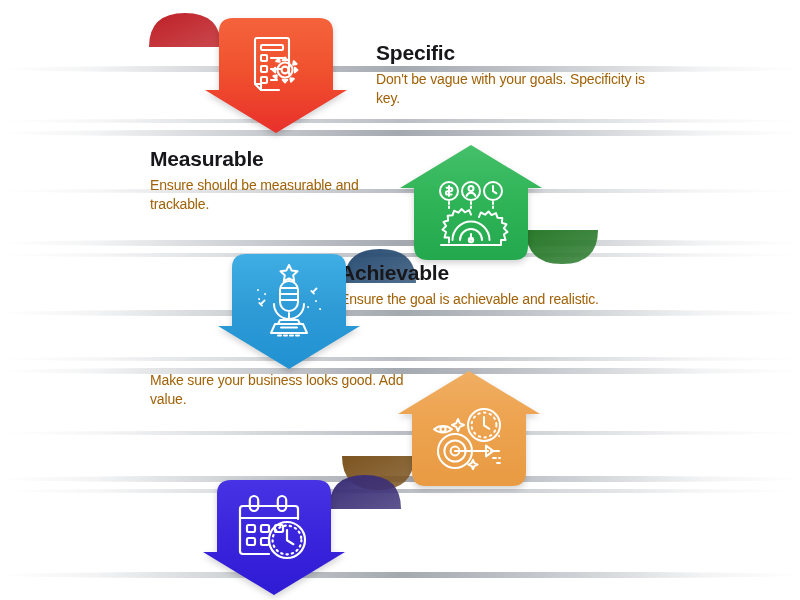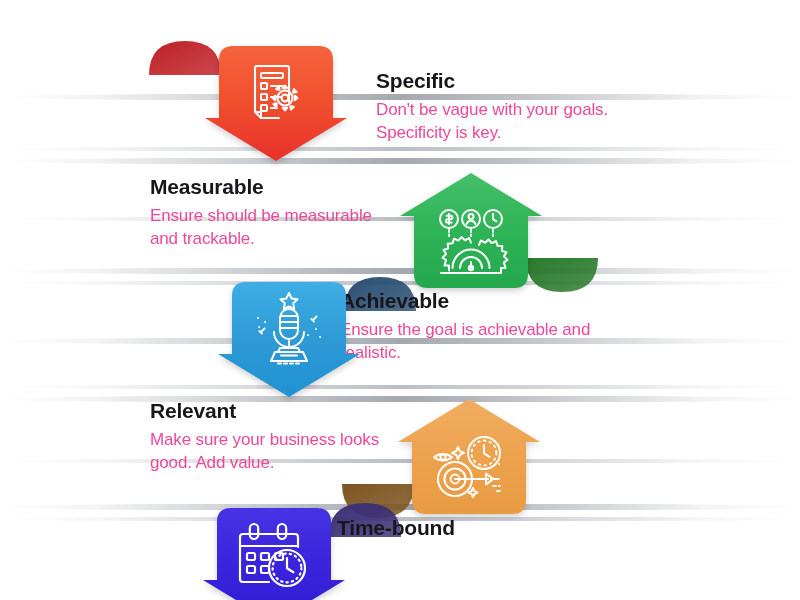--- a/index.html
+++ b/index.html
@@ -10,21 +10,20 @@
     overflow: hidden;
     background: #ffffff;
     font-family: "Liberation Sans", sans-serif;
   }
 
   #infographic {
     position: relative;
     width: 800px;
     height: 420px;
     background: #ffffff;
-    margin-top: 28px;
   }
 
   
   .bgline {
     position: absolute;
     left: 0;
     width: 800px;
     height: 6px;
     pointer-events: none;
   }
@@ -91,23 +90,23 @@
   .txt .heading {
     font-size: 21px;
     font-weight: bold;
     letter-spacing: -0.2px;
     line-height: 1.18;
     color: #17171b;
     margin-bottom: 4px;
     white-space: nowrap;
   }
   .txt .body {
-    font-size: 17px;
+    font-size: 14px;
     line-height: 1.38;
-    color: #ec4899;
+    color: #a16207;
     letter-spacing: -0.15px;
   }
   .txt.right { text-align: left; }
   .txt.left  { text-align: left; }
 </style>
 </head>
 <body>
 
 <div id="infographic">
 
@@ -346,21 +345,20 @@
       <circle cx="14" cy="23.2" r="2.6"></circle>
       <path d="M29 13 l1.8 4.2 l4.2 1.8 l-4.2 1.8 l-1.8 4.2 l-1.8 -4.2 l-4.2 -1.8
                l4.2 -1.8z"></path>
       <path d="M44 54 l1.4 3.2 l3.2 1.4 l-3.2 1.4 l-1.4 3.2 l-1.4 -3.2 l-3.2 -1.4
                l3.2 -1.4z"></path>
       <path d="M9 48 l.2 .2 M70 30 l.2 .2" stroke-width="1.8"></path>
     </svg>
           </div>
         </div>
         <div class="txt right" style="left: 150px; top: 3px; width: 274px;">
-          <div class="heading">Relevant</div>
           <div class="body">Make sure your business looks good. Add value.</div>
         </div>
       </div>
       <div class="row" style="top: 474px; height: 124px;">
         <div class="arrow-wrap" style="left: 203px; top: 0px;">
           <div class="curl" style="top: 1px; left: 126px;">
   <svg viewBox="0 0 72 34" preserveAspectRatio="none" width="100%" height="100%" style="transform:none">
     <defs>
       <linearGradient id="curlgrad4" x1="0" y1="0" x2="1" y2="1">
         <stop offset="0%" stop-color="#3B2F76"></stop>
@@ -395,18 +393,17 @@
       <rect x="40" y="33" width="8" height="7" rx="1.4"></rect>
       <rect x="12" y="46" width="8" height="7" rx="1.4"></rect>
       <rect x="26" y="46" width="8" height="7" rx="1.4"></rect>
       <circle cx="52" cy="48" r="18"></circle>
       <circle cx="52" cy="48" r="14.4" stroke-dasharray="1.4 4"></circle>
       <path d="M52 38 v10.2 l6.4 4"></path>
     </svg>
           </div>
         </div>
         <div class="txt left" style="left: 337px; top: 14px; width: 320px;">
-          <div class="heading">Time-bound</div>
         </div>
       </div>
     </div>
 
 </div>
 
 </body></html>

